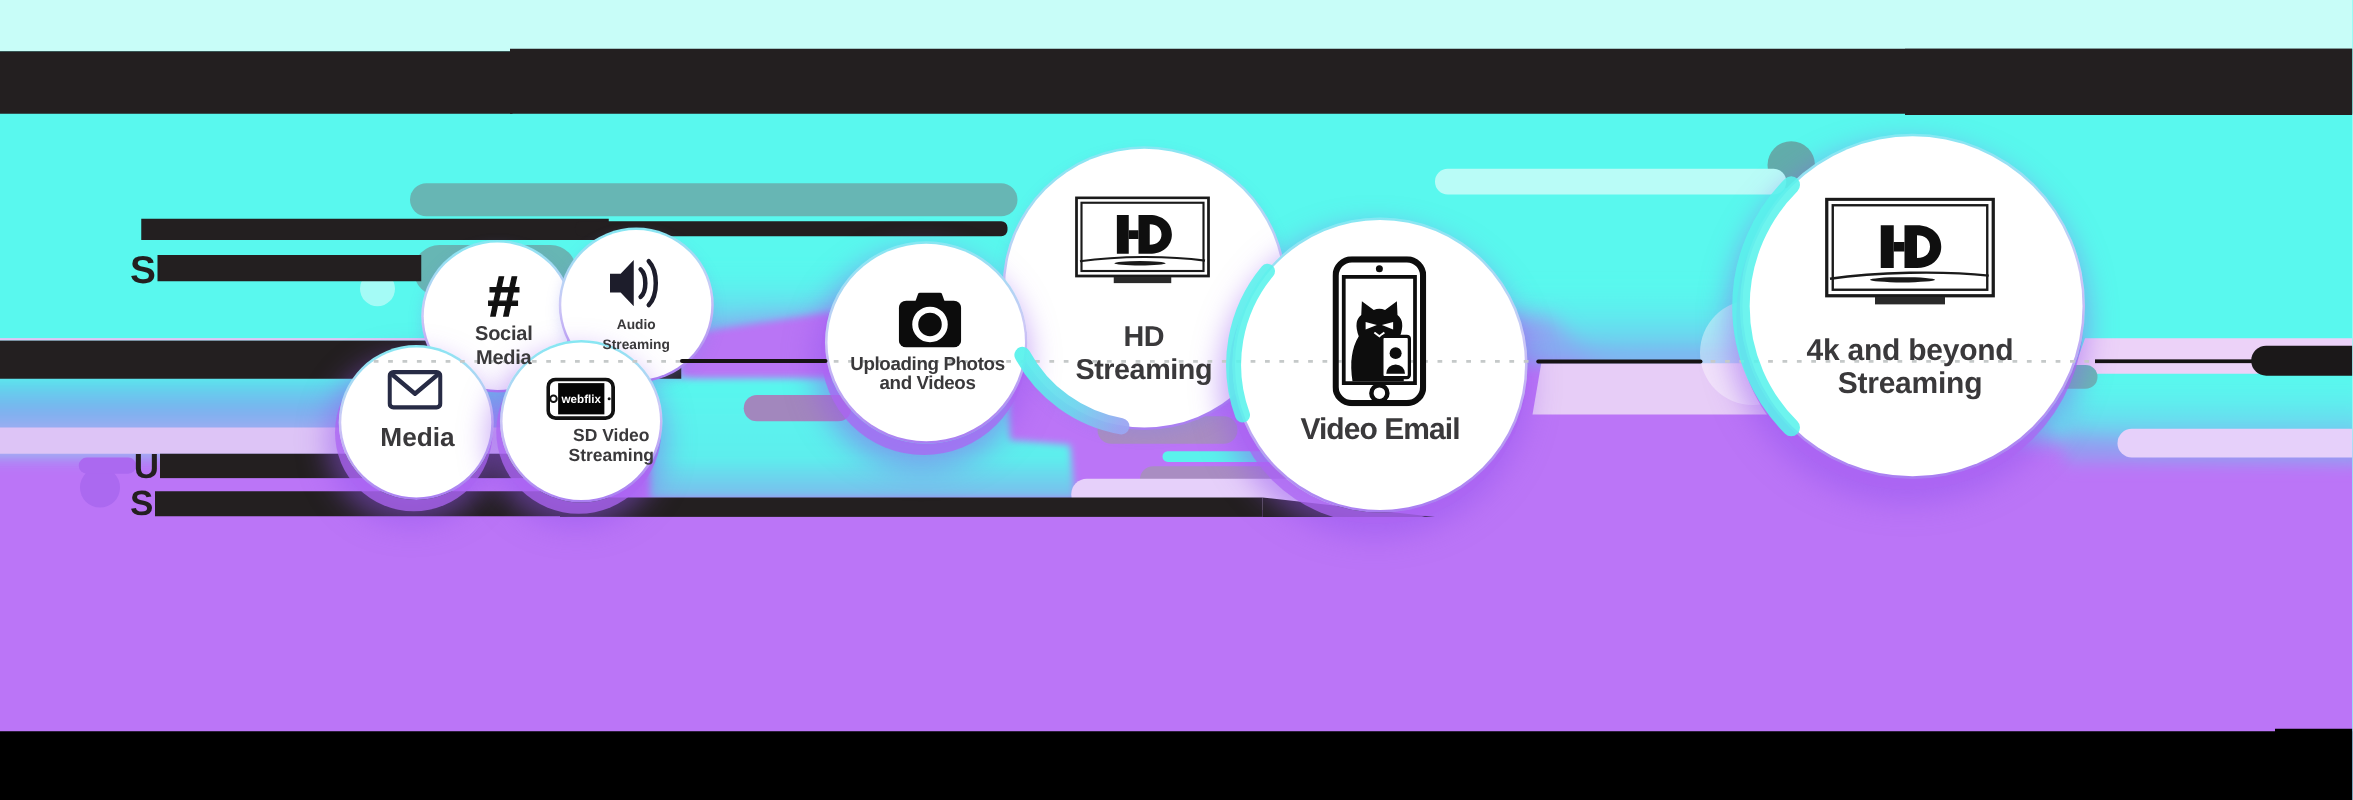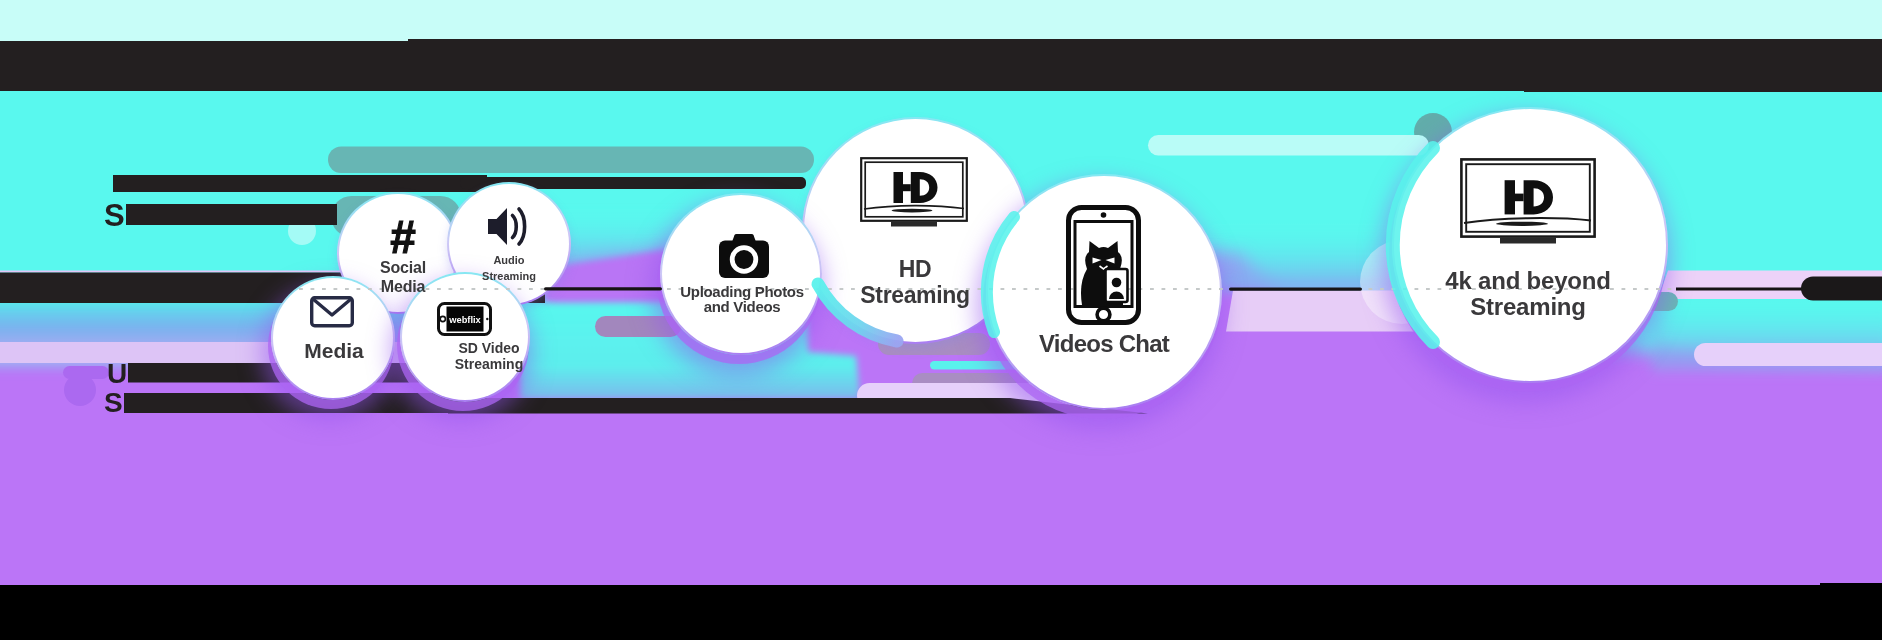--- a/index.html
+++ b/index.html
@@ -188,21 +188,21 @@
     <rect x="9" y="16.5" width="57" height="85" fill="none" stroke="#0d0d0d" stroke-width="3"></rect>
     <circle cx="37.5" cy="109.5" r="6.4" fill="none" stroke="#0d0d0d" stroke-width="3.6"></circle>
     <path d="M21 64 Q16.5 52 23 47 L23.5 36 L33 43 Q37.5 41 42 43 L51.5 36 L52 47 Q58.5 52 54 64 Q58 67 57 73 L57 100 L16 100 Q12.5 78 21 64 Z" fill="#0d0d0d"></path>
     <path d="M26.5 52.5 l9 2.5 -9 3.5 z" fill="#fff"></path>
     <path d="M48.5 52.5 l-9 2.5 9 3.5 z" fill="#fff"></path>
     <path d="M33.5 61 l4 3 4 -3" fill="none" stroke="#fff" stroke-width="1.6"></path>
     <rect x="39.5" y="64" width="22" height="33" rx="2" fill="#fff" stroke="#0d0d0d" stroke-width="2.6"></rect>
     <circle cx="50.5" cy="77.5" r="4.8" fill="#0d0d0d"></circle>
     <path d="M43 94 a7.5 7.5 0 0 1 15 0 z" fill="#0d0d0d"></path>
   </svg>
-  <div class="lab" style="left:1024px;top:330px;width:160px;font-size:24px;letter-spacing:-0.75px;">Videos Chat</div>
+  <div class="lab" style="left:1024px;top:330px;width:160px;font-size:24px;letter-spacing:-0.75px;">Video Email</div>
 
   <svg class="ico" style="left:1460px;top:158px;" width="136" height="88" viewBox="0 0 136 88">
     <rect x="1.4" y="1.4" width="133.2" height="77.2" fill="none" stroke="#1a1a1a" stroke-width="2.6"></rect>
     <rect x="6.2" y="6.2" width="123.6" height="67.6" fill="none" stroke="#1a1a1a" stroke-width="1.9"></rect>
     <path d="M4 65 C 40 59.5 95 58.5 131 62.5" fill="none" stroke="#1a1a1a" stroke-width="1.9"></path>
     <ellipse cx="62" cy="65.8" rx="26" ry="2.1" fill="#1a1a1a"></ellipse>
     <rect x="40" y="79.5" width="56" height="6" fill="#2a2a2a"></rect>
     <g fill="#0f0f0f">
       <rect x="44.6" y="22.2" width="10.4" height="34.2"></rect>
       <rect x="55" y="35.6" width="8.6" height="7.6"></rect>

